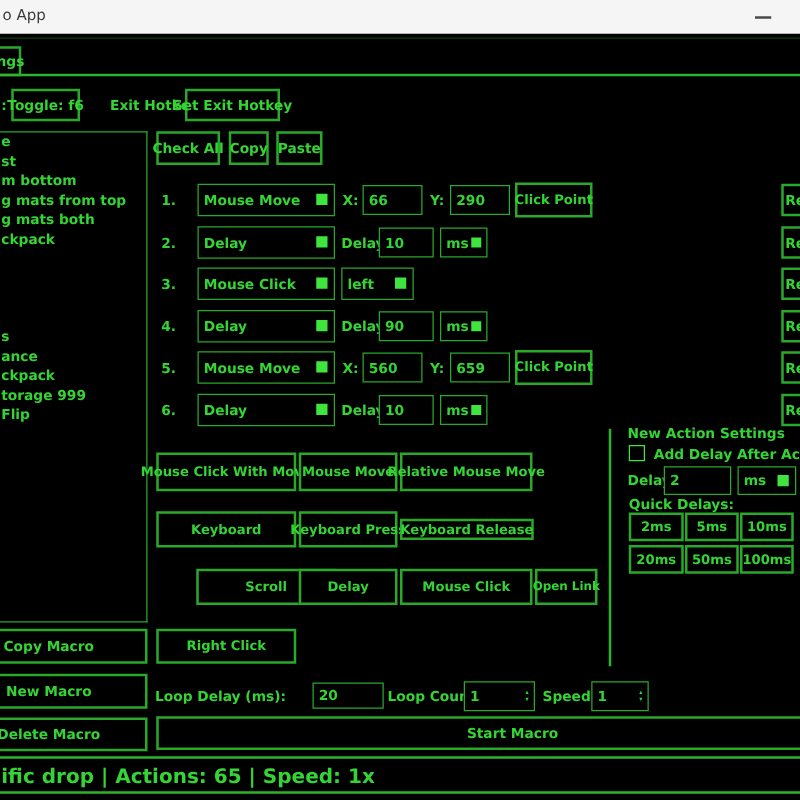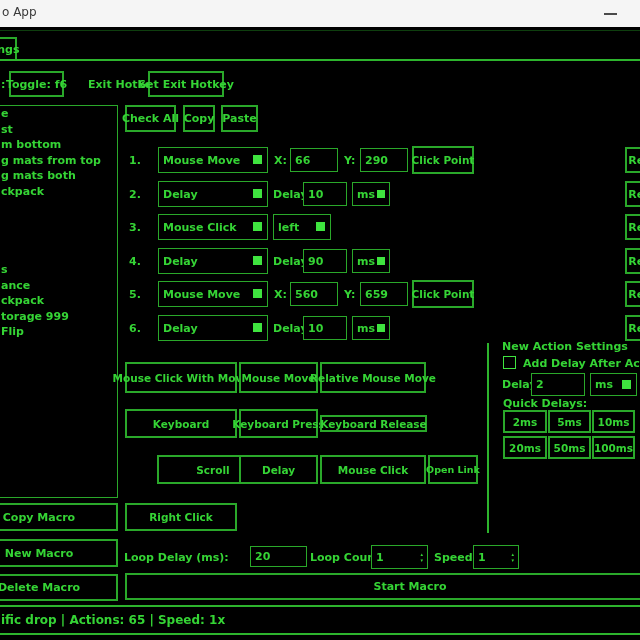--- a/index.html
+++ b/index.html
@@ -42,21 +42,21 @@
   
   .checkbox{position:absolute;width:13px;height:13px;background:#000;border:1px solid var(--bq);}
   
   .spin{position:absolute;background:#000;border:1px solid var(--bd);color:var(--g);font-size:11px;
     display:flex;align-items:center;padding-left:4px;}
   .spin .arrows{position:absolute;right:4px;top:0;height:100%;display:flex;flex-direction:column;
     justify-content:center;gap:1px;color:var(--g);font-size:5px;line-height:5px;}
   
   .statusbar{position:absolute;left:0;top:605px;width:640px;height:30px;background:#000;
     border-top:2px solid var(--ln);border-bottom:2px solid var(--ln);color:var(--g);
-    font-size:12px;display:flex;align-items:center;padding-left:1px;white-space:nowrap;}
+    font-size:16px;display:flex;align-items:center;padding-left:1px;white-space:nowrap;}
 </style>
 </head>
 <body>
 
 <div class="titlebar">
   <span class="title-text">o App</span>
 </div>
 <div class="min-btn">
   <span class="min-glyph"></span>
 </div>

